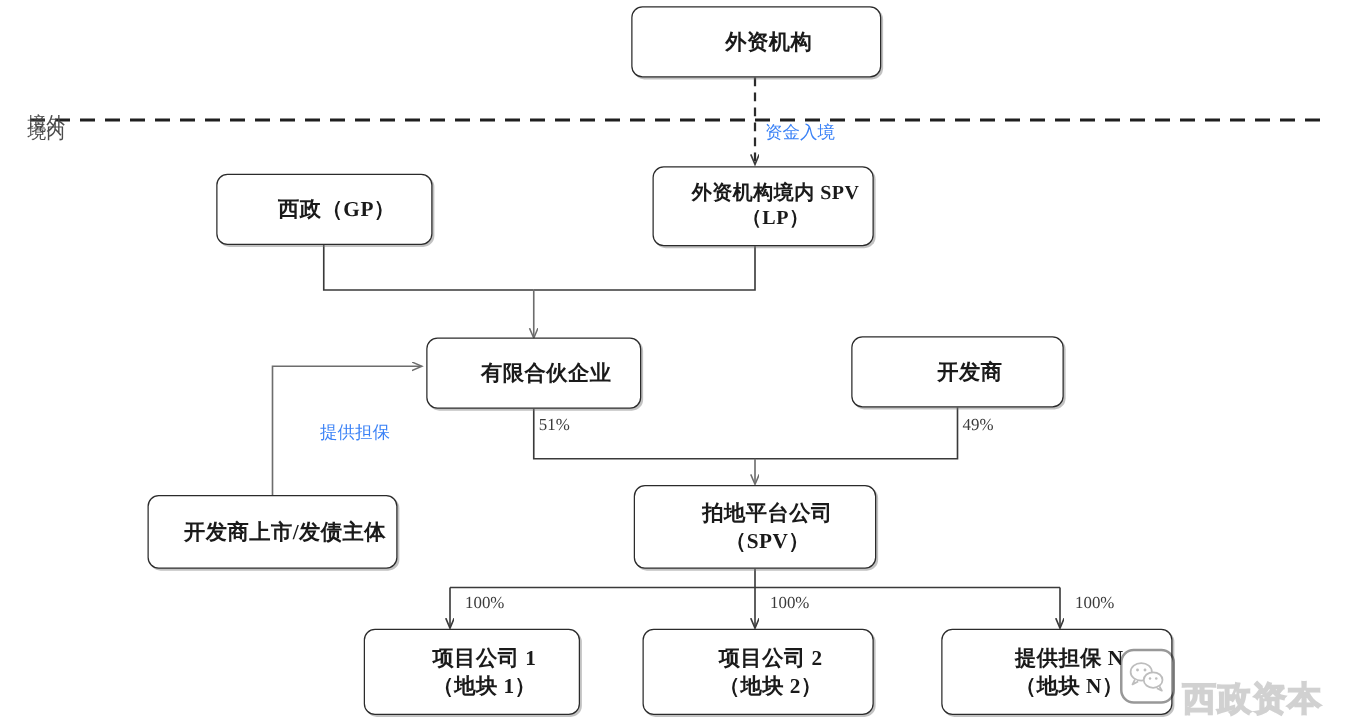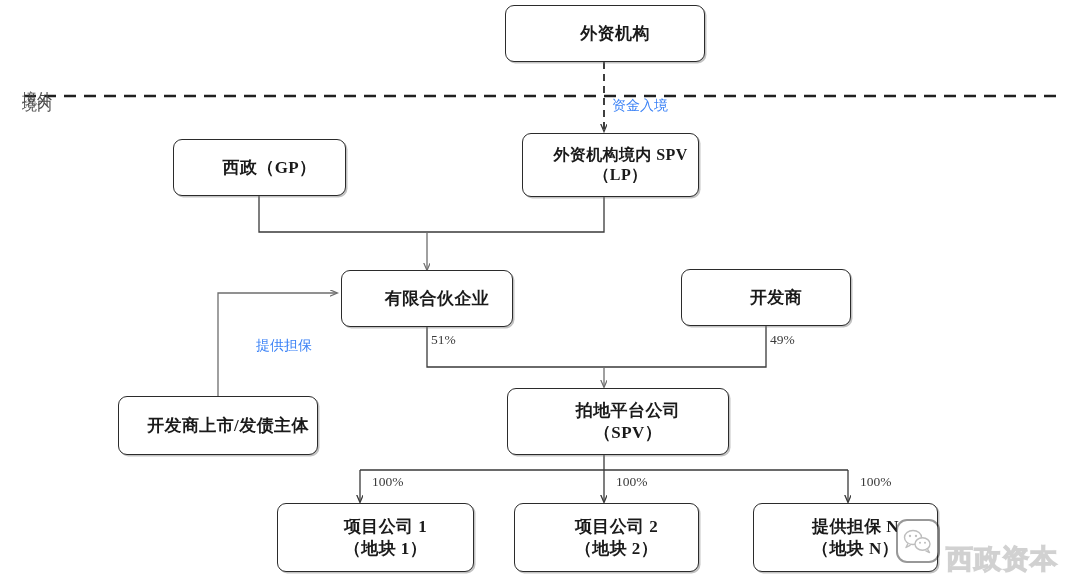--- a/index.html
+++ b/index.html
@@ -156,26 +156,26 @@
   </div>
 
   <div class="node" style="left:681px; top:269px; width:170px; height:57px;text-align:right;">
     <span class="ln">开发商</span>
   </div>
 
   <div class="node" style="left:118px; top:396px; width:200px; height:59px;">
     <span class="ln">开发商上市/发债主体</span>
   </div>
 
-  <div class="node" style="left:507px; top:388px; width:222px; height:67px;">
+  <div class="node" style="left:507px; top:388px; width:194px; height:67px;">
     <span class="ln">拍地平台公司</span>
     <span class="ln">（SPV）</span>
   </div>
 
-  <div class="node" style="left:277px; top:503px; width:197px; height:69px;">
+  <div class="node" style="left:291px; top:503px; width:173px; height:69px;">
     <span class="ln">项目公司 1</span>
     <span class="ln">（地块 1）</span>
   </div>
 
   <div class="node" style="left:514px; top:503px; width:185px; height:69px;">
     <span class="ln">项目公司 2</span>
     <span class="ln">（地块 2）</span>
   </div>
 
   <div class="node" style="left:753px; top:503px; width:185px; height:69px;">

